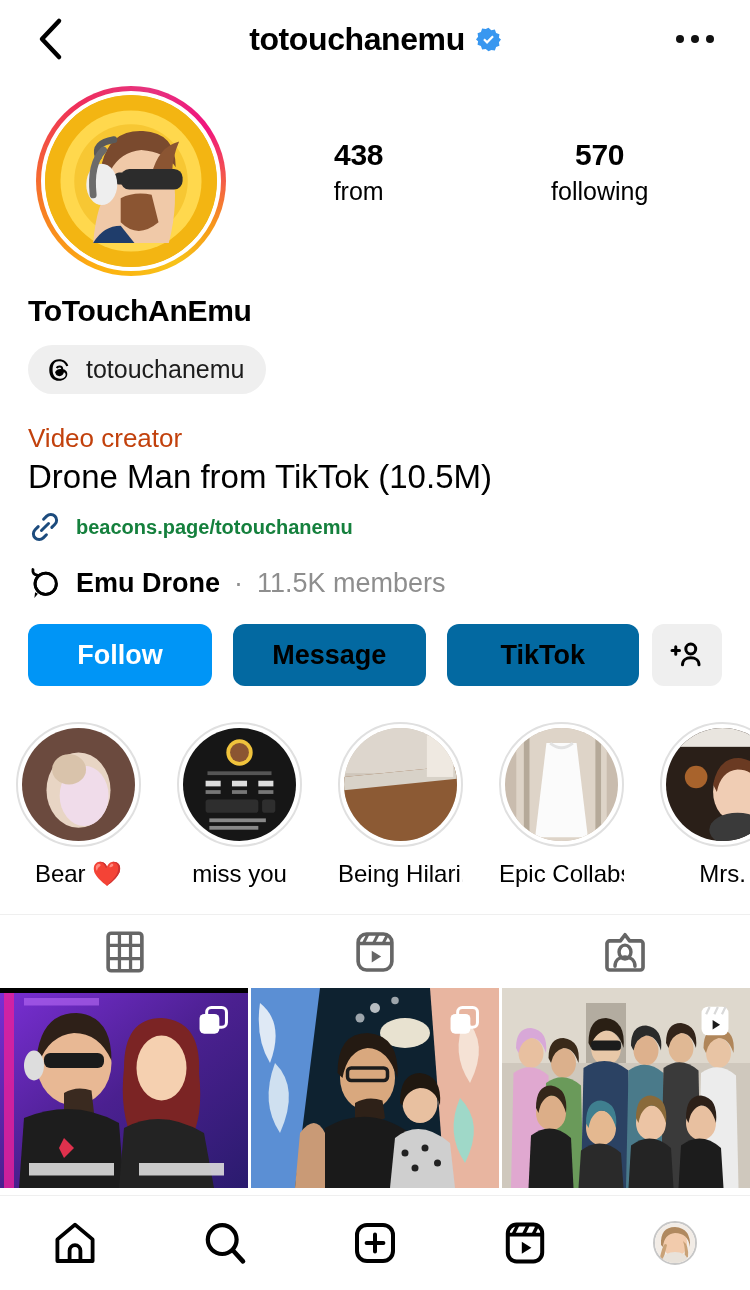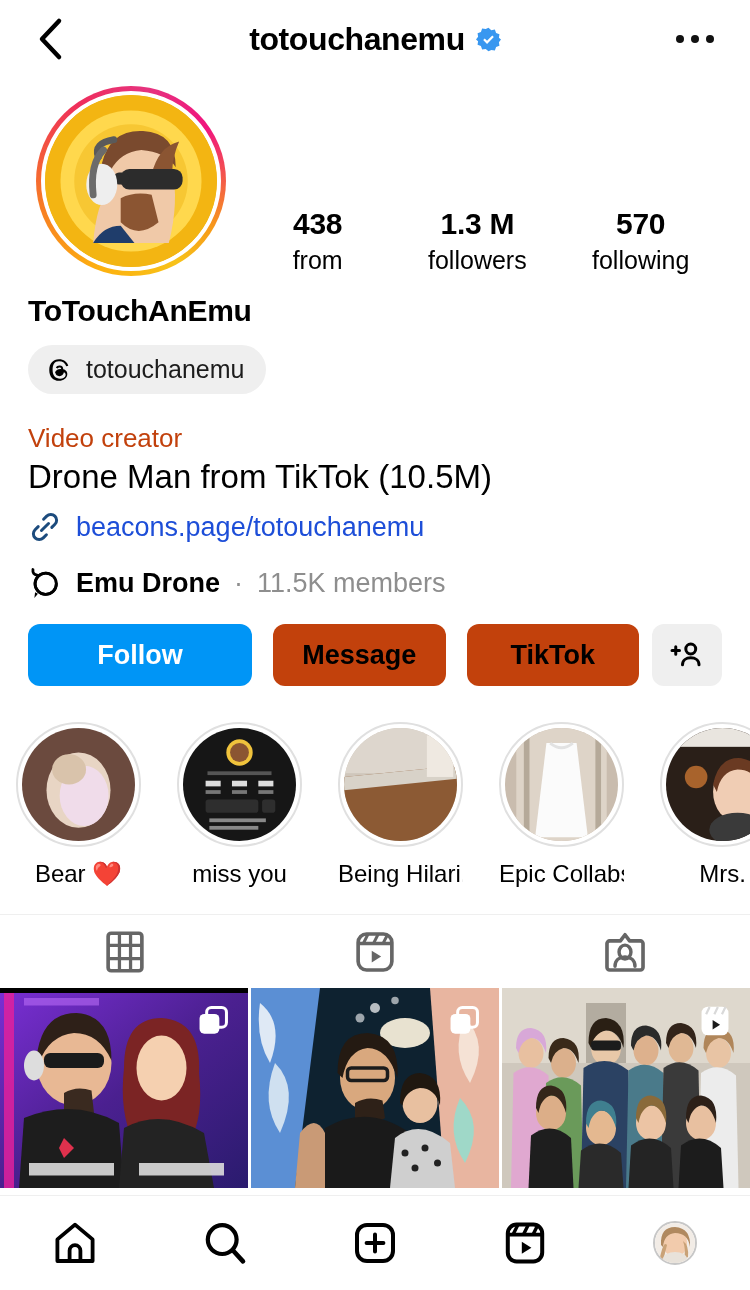--- a/index.html
+++ b/index.html
@@ -47,21 +47,21 @@
     width:54px; height:44px;
     display:flex; align-items:center; justify-content:center;
     gap:7px;
     cursor:pointer;
   }
   .more-btn i { width:8px; height:8px; border-radius:50%; background:#111; display:block; }
 
   
   .profile-head {
     display:flex;
-    align-items:flex-end;
+    align-items:flex-start;
     padding:8px 28px 0 36px;
   }
   .avatar-ring {
     width:190px; height:190px;
     border-radius:50%;
     padding:5px;
     background:conic-gradient(from 150deg, #f7c21a 0deg, #fdb10f 50deg, #f77c24 105deg, #ef2e5b 175deg, #e6337f 220deg, #f0147e 265deg, #f79a19 330deg, #f7c21a 360deg);
     flex:0 0 auto;
     cursor:pointer;
   }
@@ -118,23 +118,23 @@
     margin-top:1px;
   }
   .bio-link {
     display:flex;
     align-items:center;
     gap:14px;
     margin-top:12px;
     cursor:pointer;
   }
   .bio-link span {
-    font-size:27px;
-    color:#1d4ed8;
-    font-weight:400;
+    font-size:20px;
+    color:#15803d;
+    font-weight:700;
   }
   .channel {
     display:flex;
     align-items:center;
     gap:14px;
     margin-top:22px;
     cursor:pointer;
   }
   .channel-name { font-size:27px; font-weight:bold; color:#000; }
   .channel-meta { font-size:27px; color:#8e8e8e; }
@@ -151,22 +151,22 @@
     border-radius:12px;
     display:flex;
     align-items:center;
     justify-content:center;
     font-size:27px;
     font-weight:bold;
     cursor:pointer;
     border:none;
     font-family:inherit;
   }
-  .btn-follow { background:#0095f6; color:#fff; width:224px; }
-  .btn-grey { background:#c2410c; color:#000; flex:1;margin-left:8px; }
+  .btn-follow { background:#0095f6; color:#fff; width:184px; }
+  .btn-grey { background:#0369a1; color:#000; flex:1;margin-left:8px; }
   .btn-icon { background:#efefef; width:70px; flex:0 0 70px; }
 
   
   .highlights {
     display:flex;
     gap:36px;
     padding:28px 28px 0 16px;
     margin-top:8px;
     overflow:hidden;
   }
@@ -293,24 +293,20 @@
         <path d="M28 58 Q26 40 34 32" fill="none" stroke="#6b6b6b" stroke-width="4" stroke-linecap="round"></path>
         <path d="M28 86 Q34 76 44 76 L52 86 Z" fill="#1f3d6b"></path>
       </svg>
     </div>
   </div>
 
   <div class="stats">
     <div class="stat">
       <div class="stat-num">438</div>
       <div class="stat-lbl">from</div>
-    </div>
-    <div class="stat">
-      <div class="stat-num">1.3 M</div>
-      <div class="stat-lbl">followers</div>
     </div>
     <div class="stat">
       <div class="stat-num">570</div>
       <div class="stat-lbl">following</div>
     </div>
   </div>
 </div>
 
 <div class="bio">
   <div class="display-name">ToTouchAnEmu</div>

